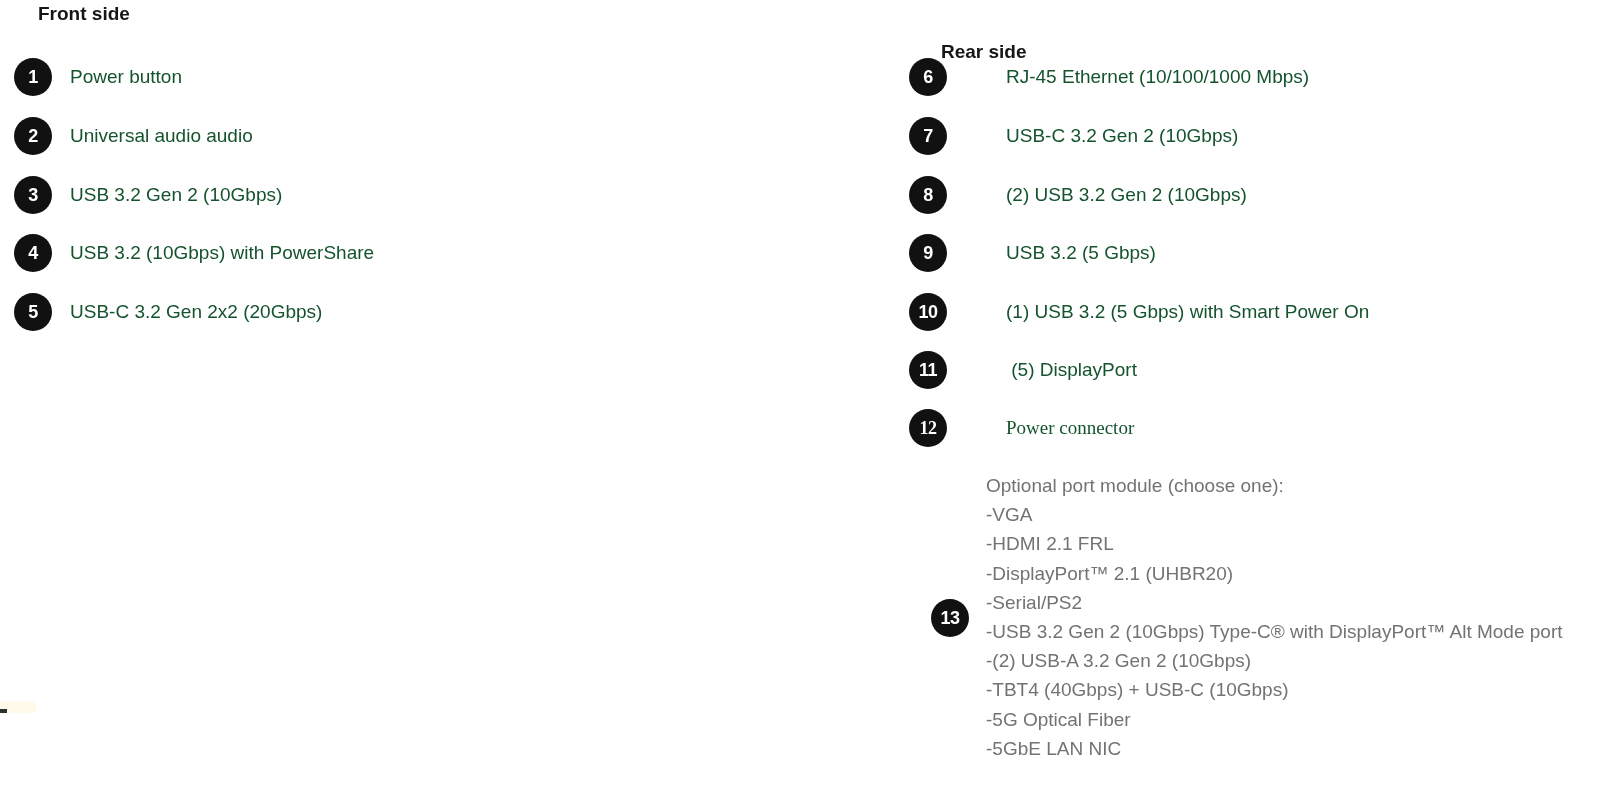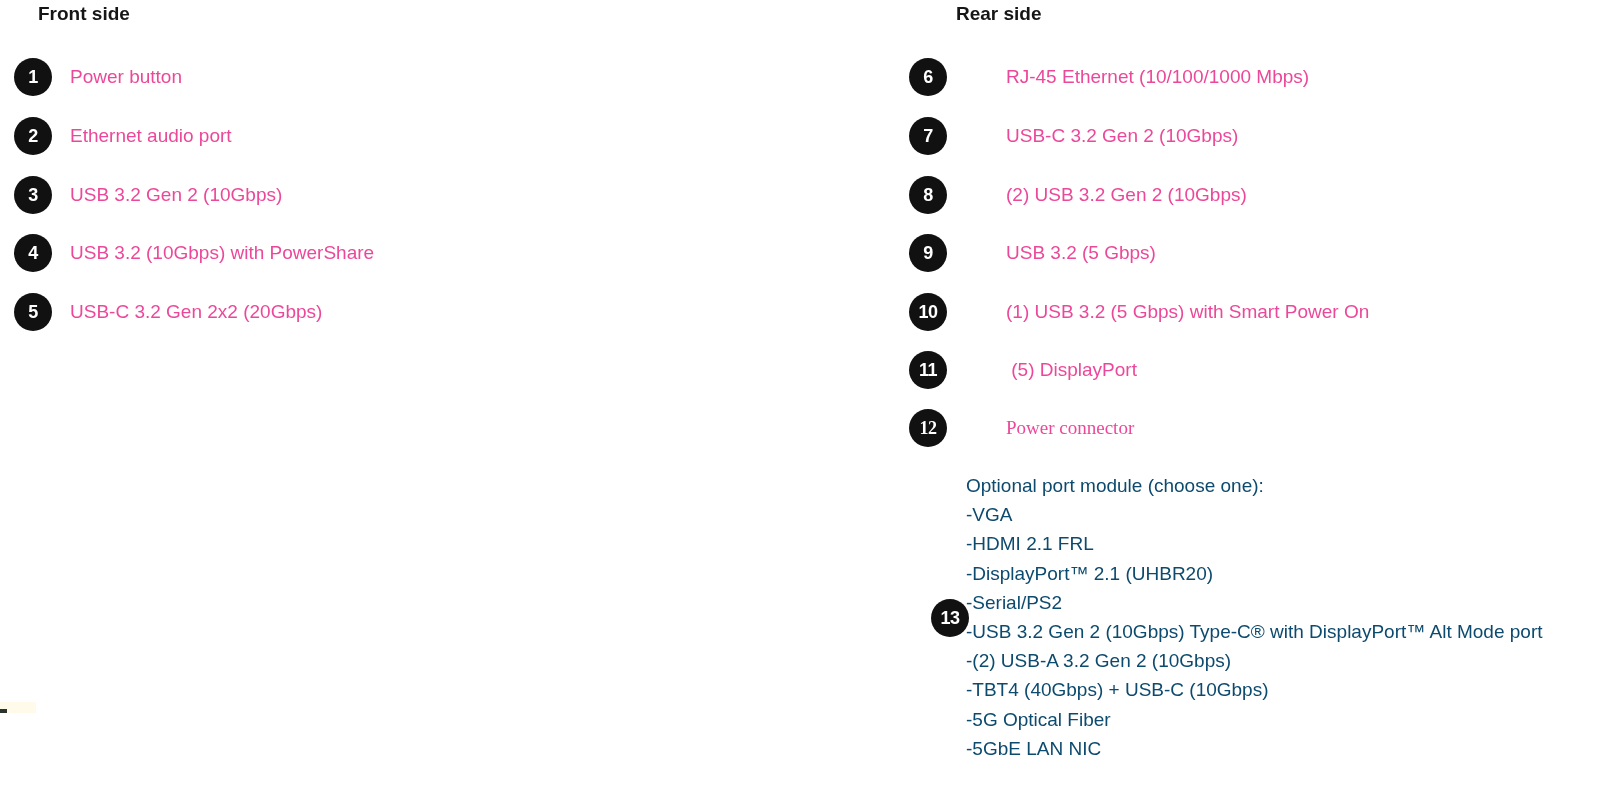--- a/index.html
+++ b/index.html
@@ -27,21 +27,21 @@
   .col-rear  { left: 909px; width: 700px; }
   .col-title {
     position: absolute;
     top: 3px;
     font-size: 19px;
     font-weight: 700;
     color: #161616;
     white-space: pre-wrap;
   }
   .col-front .col-title { left: 24px; }
-  .col-rear  .col-title { left: 47px; }
+  .col-rear  .col-title { left: 32px; margin-top: 38px; }
   .row {
     position: absolute;
     left: 0;
     display: flex;
     align-items: center;
     height: 38px;
   }
   .badge {
     width: 38px;
     height: 38px;
@@ -51,21 +51,21 @@
     color: #ffffff;
     font-size: 18px;
     font-weight: 700;
     display: flex;
     align-items: center;
     justify-content: center;
     letter-spacing: -0.5px;
   }
   .label {
     font-size: 19px;
-    color: #ec4899;
+    color: #14532d;
     white-space: pre-wrap;
   }
   .col-front .label { margin-left: 18px; }
   .col-rear  .label { margin-left: 59px; }
   
   .r0 { top: 58px; }
   .r1 { top: 117px; }
   .r2 { top: 176px; }
   .r3 { top: 234px; }
   .r4 { top: 293px; }
@@ -77,24 +77,24 @@
     top: 471px;
     left: 0;
     width: 700px;
   }
   .module-block .badge {
     position: absolute;
     left: 22px;
     top: 128px;
   }
   .module-lines {
-    margin-left: 57px;
+    margin-left: 77px;
     font-size: 19px;
     line-height: 29.2px;
-    color: #0c4a6e;
+    color: #737373;
     white-space: pre-wrap;
   }
   
   .corner-fragment {
     position: absolute;
     left: 0;
     bottom: 0;
     width: 36px;
     height: 11px;
     background: #fffaea;
@@ -115,21 +115,21 @@
 
   <div class="col col-front">
     <div class="col-title">Front side</div>
 
     <div class="row r0">
       <div class="badge">1</div>
       <div class="label">Power button</div>
     </div>
     <div class="row r1">
       <div class="badge">2</div>
-      <div class="label">Ethernet audio port</div>
+      <div class="label">Universal audio audio</div>
     </div>
     <div class="row r2">
       <div class="badge">3</div>
       <div class="label">USB 3.2 Gen 2 (10Gbps)</div>
     </div>
     <div class="row r3">
       <div class="badge">4</div>
       <div class="label">USB 3.2 (10Gbps) with PowerShare</div>
     </div>
     <div class="row r4">

